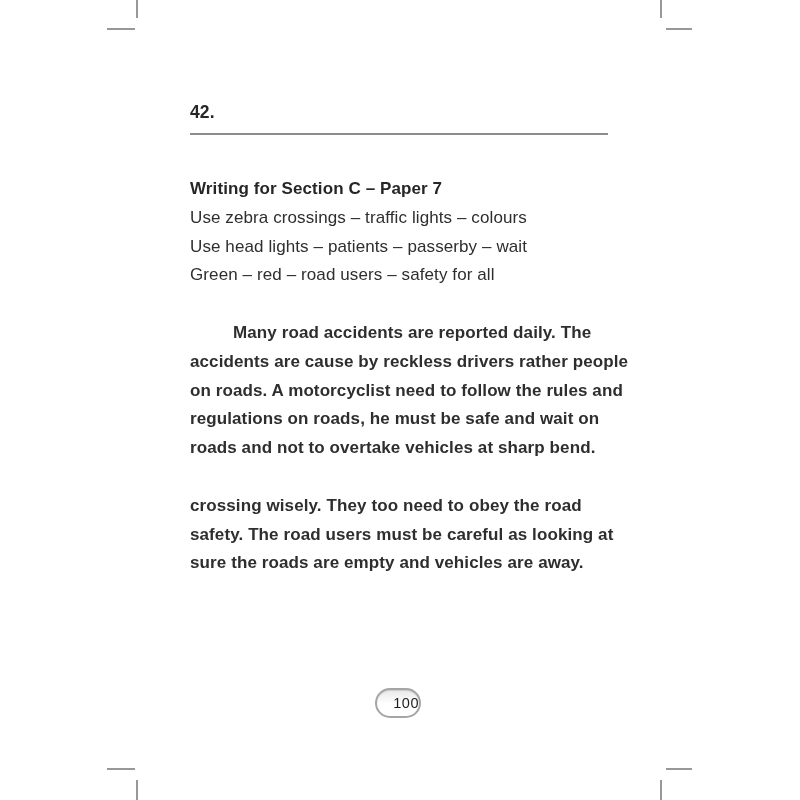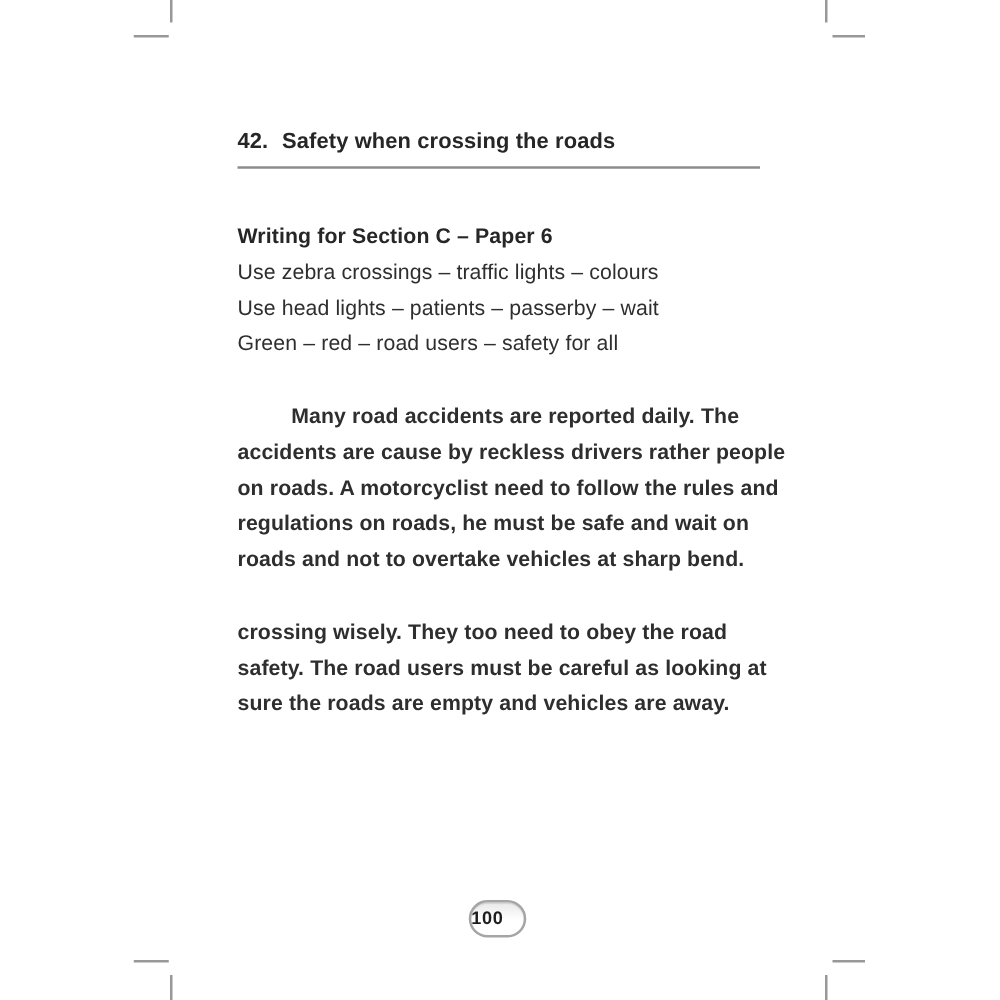--- a/index.html
+++ b/index.html
@@ -73,31 +73,31 @@
     white-space: nowrap;
   }
   .para-line.indent {
     text-indent: 43px;
   }
 
   
   .page-badge {
     position: absolute;
     left: 375px;
-    top: 720px;
+    top: 688px;
     width: 46px;
     height: 30px;
     border: 2px solid #a5a5a5;
     border-radius: 16px;
     background: linear-gradient(180deg, #e9e9e9 0%, #ffffff 55%);
     box-shadow: inset 0 1px 1px rgba(0,0,0,0.12);
     display: flex;
     align-items: center;
-    justify-content: flex-start;
-    font-weight: 700;
+    justify-content: flex-end;
+    font-weight: 400;
     font-size: 14.5px;
     letter-spacing: 0.5px;
     color: #1d1d1d;
     box-sizing: border-box;
   }
 </style>
 </head>
 <body>
 
 <div class="page">
@@ -108,25 +108,24 @@
   <div class="crop tr-h"></div>
   <div class="crop bl-v"></div>
   <div class="crop bl-h"></div>
   <div class="crop br-v"></div>
   <div class="crop br-h"></div>
 
   <div class="content">
 
     <div class="title-row">
       <span>42.</span>
-      <span>Safety when crossing the roads</span>
     </div>
     <hr class="title-rule">
 
-    <div class="section-heading">Writing for Section C – Paper 6</div>
+    <div class="section-heading">Writing for Section C – Paper 7</div>
 
     <div>
       <div class="outline-line">Use zebra crossings – traffic lights – colours</div>
       <div class="outline-line">Use head lights – patients – passerby – wait</div>
       <div class="outline-line">Green – red – road users – safety for all</div>
     </div>
 
     <div class="para">
       <div class="para-line indent">Many road accidents are reported daily. The</div>
       <div class="para-line">accidents are cause by reckless drivers rather people</div>

